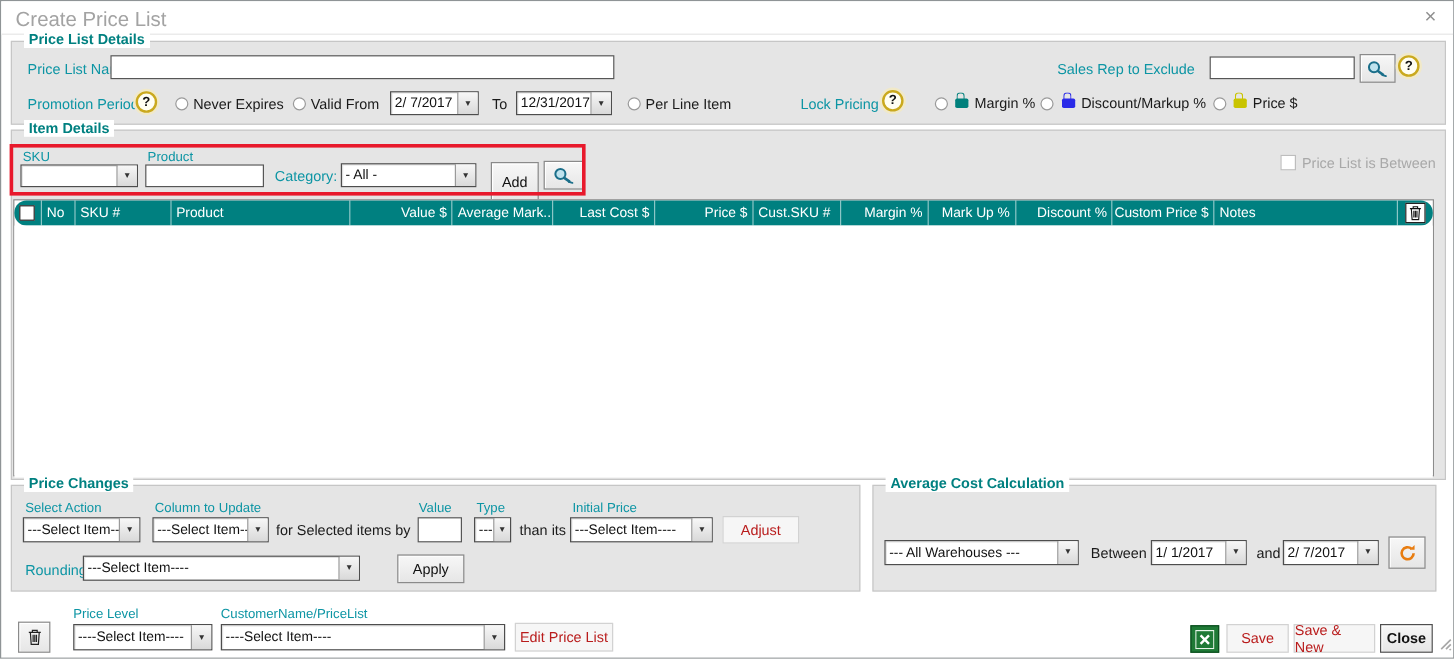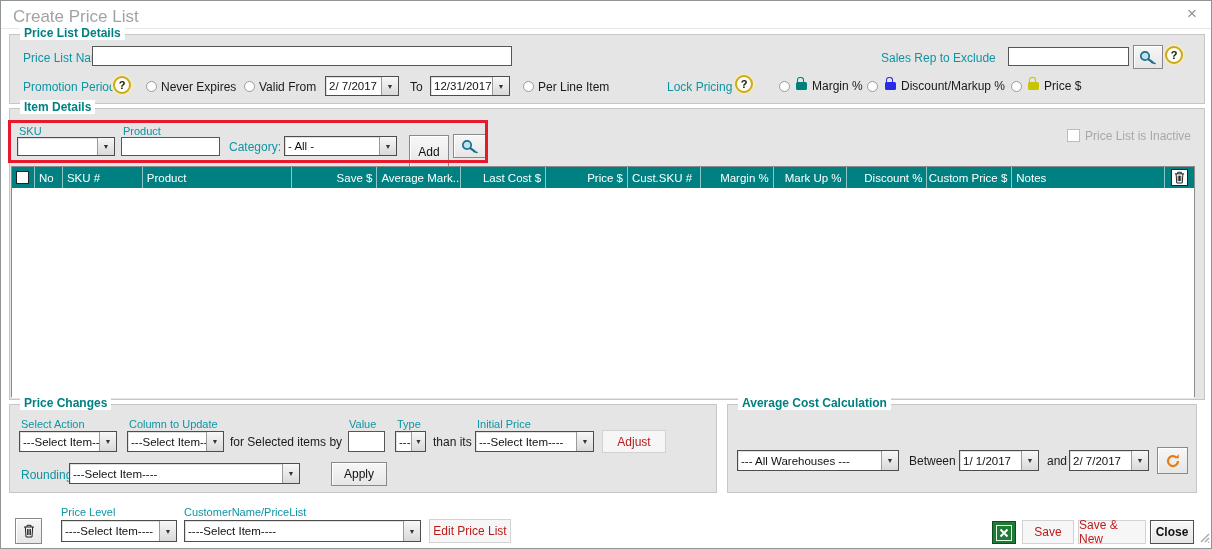--- a/index.html
+++ b/index.html
@@ -34,21 +34,21 @@
   
   .lock{position:absolute;width:11px;height:8px;border-radius:1.5px;}
   .lock::before{content:"";position:absolute;width:5px;height:5px;border:1.6px solid;border-bottom:none;border-radius:3px 3px 0 0;left:1.2px;top:-5px;border-color:inherit;}
   .lock.teal{background:#00807c;border-color:#00807c;}
   .lock.blue{background:#2a2ae8;border-color:#2a2ae8;}
   .lock.yellow{background:#c9c400;border-color:#c9c400;}
   
   .hl-red{position:absolute;border:3px solid #e8192c;box-sizing:border-box;pointer-events:none;}
   
   .tbl{position:absolute;left:10px;top:165px;width:1184px;height:231px;border:1px solid #8c8c8c;box-sizing:border-box;background:#fff;}
-  .thead{display:flex;height:21px;background:#008080;color:#fff;font-size:11.5px;align-items:stretch;}
+  .thead{display:flex;height:21px;background:#008080;color:#fff;font-size:11.5px;align-items:stretch;border-radius:10px;}
   .th{display:flex;align-items:center;padding:0 4px;border-right:1px solid rgba(255,255,255,.55);box-sizing:border-box;overflow:hidden;white-space:nowrap;}
   .th.r{justify-content:flex-end;}
   .th.c{justify-content:center;padding:0;}
   .hdr-cb{width:13px;height:13px;background:#fff;border:1px solid #222;box-sizing:border-box;}
   .hdr-trash{width:17px;height:17px;background:#fff;border:1px solid #222;display:flex;align-items:center;justify-content:center;box-sizing:border-box;}
   .tbody{height:210px;background:#fff;}
   .grip{position:absolute;right:1px;bottom:1px;}
 </style>
 </head>
 <body>
@@ -126,31 +126,31 @@
   <div class="btn" style="left:452px;top:133px;width:33px;height:24px;">
     <svg width="20" height="15" viewBox="0 0 20 15">
         <circle cx="7" cy="6" r="4.2" fill="#bfe3ee" stroke="#1b6f8a" stroke-width="1.7"></circle>
         <path d="M10.2 9.2l4.2 3" stroke="#1b6f8a" stroke-width="2.2" stroke-linecap="round"></path>
         <path d="M14 12.6l3 .8" stroke="#1b6f8a" stroke-width="1.6" stroke-linecap="round"></path>
       </svg>
   </div>
   <div class="hl-red" style="left:7px;top:119px;width:480px;height:43px;"></div>
 
   <span class="cb dis" style="left:1066px;top:128px;"></span>
-  <span class="gray" style="left:1084px;top:128px;font-size:12px;color:#a8a8a8;">Price List is Inactive</span>
+  <span class="gray" style="left:1084px;top:128px;font-size:12px;color:#a8a8a8;">Price List is Between</span>
 
   <div class="tbl">
     <div class="thead">
       <div class="th c" style="width:23px;">
           <span class="hdr-cb" style="position:static;"></span>
         </div>
       <div class="th" style="width:28px;">No</div>
       <div class="th" style="width:80px;">SKU #</div>
       <div class="th" style="width:149px;">Product</div>
-      <div class="th r" style="width:86px;">Save $</div>
+      <div class="th r" style="width:86px;">Value $</div>
       <div class="th" style="width:84px;">Average Mark..</div>
       <div class="th r" style="width:85px;">Last Cost $</div>
       <div class="th r" style="width:82px;">Price $</div>
       <div class="th" style="width:73px;">Cust.SKU #</div>
       <div class="th r" style="width:73px;">Margin %</div>
       <div class="th r" style="width:73px;">Mark Up %</div>
       <div class="th r" style="width:81px;">Discount %</div>
       <div class="th r" style="width:85px;">Custom Price $</div>
       <div class="th" style="width:153px;">Notes</div>
       <div class="th c" style="width:29px;border-right:none;">

